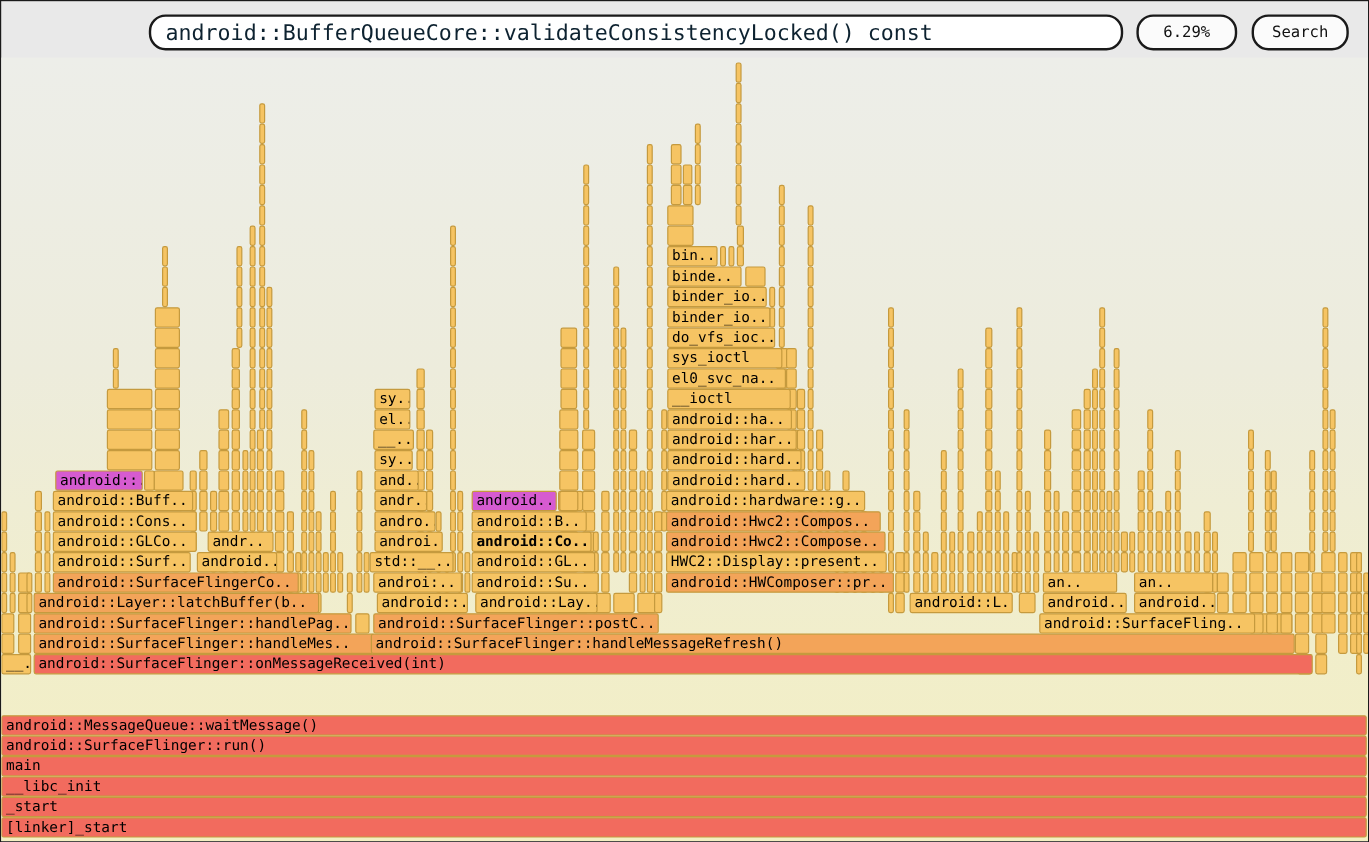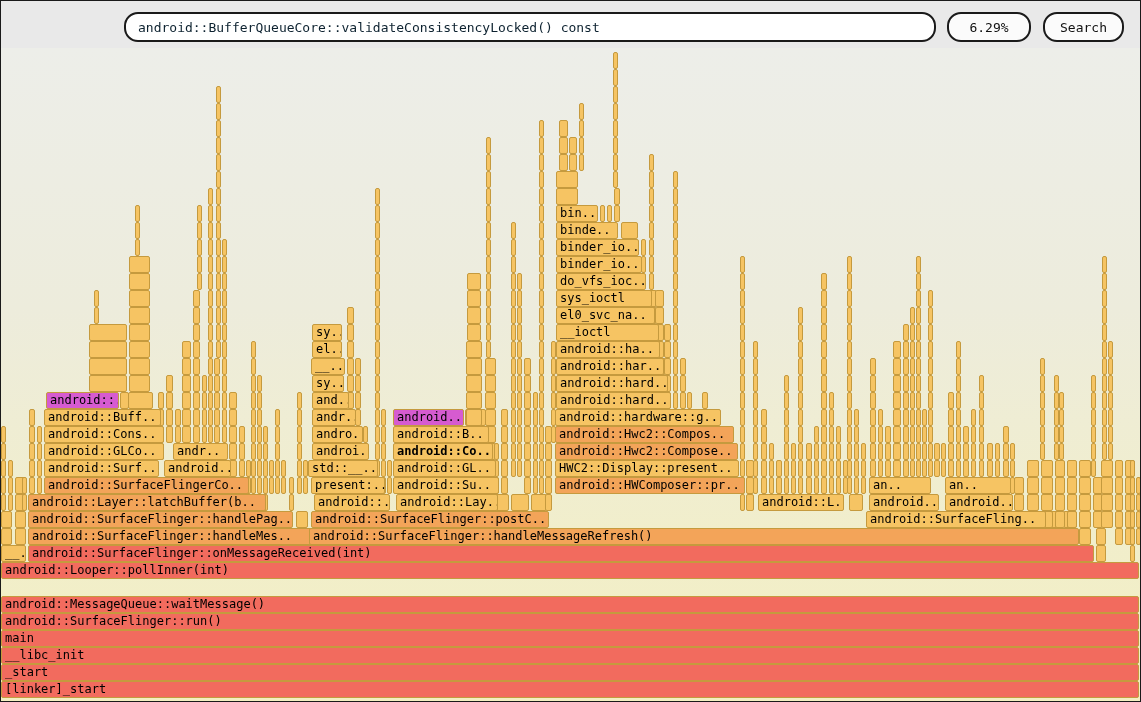--- a/index.html
+++ b/index.html
@@ -4,21 +4,21 @@
 <style>
   html,body{margin:0;padding:0;background:#fff;}
   .window{
     position:relative;width:1139px;height:700px;border:1px solid #1a1a1a;
     background:#e9e9e9;font-family:"DejaVu Sans Mono",monospace;overflow:hidden;
   }
   .toolbar{position:absolute;left:0;top:0;width:100%;height:47px;}
   .search-input{
     position:absolute;left:123px;top:11px;width:812px;height:30px;box-sizing:border-box;
     border:2px solid #1a1a1a;border-radius:14px;background:#fff;
-    font-family:"DejaVu Sans Mono",monospace;font-size:13px;color:#0d2230;
+    font-family:"DejaVu Sans Mono",monospace;font-size:18px;color:#0d2230;
     padding:0 12px;outline:none;
   }
   .pill{
     position:absolute;top:11px;height:30px;box-sizing:border-box;
     border:2px solid #1a1a1a;border-radius:14px;background:#fbfbfb;
     font-family:"DejaVu Sans Mono",monospace;font-size:13px;color:#111;
     display:flex;align-items:center;justify-content:center;cursor:pointer;
   }
   .pill-match{left:946px;width:84px;}
   .pill-search{left:1042px;width:81px;}
@@ -830,36 +830,35 @@
       <div class="bar c-g" style="left: 1135px; top: 480px; width: 4px;"></div>
       <div class="bar c-g" style="left: 1135px; top: 463px; width: 4px;"></div>
       <div class="bar c-g" style="left: 1135px; top: 446px; width: 4px;"></div>
       <div class="bar c-g" style="left: 1135px; top: 429px; width: 4px;"></div>
       <div class="bar c-r" title="[linker]_start" style="left: 0px; top: 633px; width: 1138px;">[linker]_start</div>
       <div class="bar c-r" title="_start" style="left: 0px; top: 616px; width: 1138px;">_start</div>
       <div class="bar c-r" title="__libc_init" style="left: 0px; top: 599px; width: 1138px;">__libc_init</div>
       <div class="bar c-r" title="main" style="left: 0px; top: 582px; width: 1138px;">main</div>
       <div class="bar c-r" title="android::SurfaceFlinger::run()" style="left: 0px; top: 565px; width: 1138px;">android::SurfaceFlinger::run()</div>
       <div class="bar c-r" title="android::MessageQueue::waitMessage()" style="left: 0px; top: 548px; width: 1138px;">android::MessageQueue::waitMessage()</div>
-      <div class="bar c-r" title="android::Looper::pollInner(int)" style="left: 0px; top: 514px; width: 1138px;">android::Looper::pollInner(int)</div>
       <div class="bar c-g" title="__." style="left: 0px; top: 497px; width: 25px;">__.</div>
       <div class="bar c-r" title="android::SurfaceFlinger::onMessageReceived(int)" style="left: 27px; top: 497px; width: 1066px;">android::SurfaceFlinger::onMessageReceived(int)</div>
       <div class="bar c-o" title="android::SurfaceFlinger::handleMes.." style="left: 27px; top: 480px; width: 284px;">android::SurfaceFlinger::handleMes..</div>
       <div class="bar c-o" title="android::SurfaceFlinger::handleMessageRefresh()" style="left: 308px; top: 480px; width: 770px;">android::SurfaceFlinger::handleMessageRefresh()</div>
       <div class="bar c-o" title="android::SurfaceFlinger::handlePag.." style="left: 27px; top: 463px; width: 265px;">android::SurfaceFlinger::handlePag..</div>
       <div class="bar c-o" title="android::SurfaceFlinger::postC.." style="left: 310px; top: 463px; width: 238px;">android::SurfaceFlinger::postC..</div>
       <div class="bar c-g" title="android::SurfaceFling.." style="left: 865px; top: 463px; width: 180px;">android::SurfaceFling..</div>
       <div class="bar c-o" title="android::Layer::latchBuffer(b.." style="left: 27px; top: 446px; width: 238px;">android::Layer::latchBuffer(b..</div>
       <div class="bar c-g" title="android::.." style="left: 313px; top: 446px; width: 76px;">android::..</div>
       <div class="bar c-g" title="android::Lay.." style="left: 395px; top: 446px; width: 102px;">android::Lay..</div>
       <div class="bar c-g" title="android::L.." style="left: 757px; top: 446px; width: 86px;">android::L..</div>
       <div class="bar c-g" title="android.." style="left: 868px; top: 446px; width: 70px;">android..</div>
       <div class="bar c-g" title="android.." style="left: 944px; top: 446px; width: 68px;">android..</div>
       <div class="bar c-o" title="android::SurfaceFlingerCo.." style="left: 43px; top: 429px; width: 205px;">android::SurfaceFlingerCo..</div>
-      <div class="bar c-g" title="android:.." style="left: 310px; top: 429px; width: 74px;">present:..</div>
+      <div class="bar c-g" title="android:.." style="left: 310px; top: 429px; width: 74px;">androi:..</div>
       <div class="bar c-g" title="android::Su.." style="left: 392px; top: 429px; width: 106px;">android::Su..</div>
       <div class="bar c-o" title="android::HWComposer::pr.." style="left: 554px; top: 429px; width: 190px;">android::HWComposer::pr..</div>
       <div class="bar c-g" title="an.." style="left: 868px; top: 429px; width: 62px;">an..</div>
       <div class="bar c-g" title="an.." style="left: 944px; top: 429px; width: 66px;">an..</div>
       <div class="bar c-g" title="android::Surf.." style="left: 43px; top: 412px; width: 115px;">android::Surf..</div>
       <div class="bar c-g" title="android.." style="left: 163px; top: 412px; width: 67px;">android..</div>
       <div class="bar c-g" title="std::__.." style="left: 307px; top: 412px; width: 70px;">std::__..</div>
       <div class="bar c-g" title="android::GL.." style="left: 392px; top: 412px; width: 103px;">android::GL..</div>
       <div class="bar c-g" title="HWC2::Display::present.." style="left: 554px; top: 412px; width: 184px;">HWC2::Display::present..</div>
       <div class="bar c-g" title="android::GLCo.." style="left: 43px; top: 395px; width: 120px;">android::GLCo..</div>

